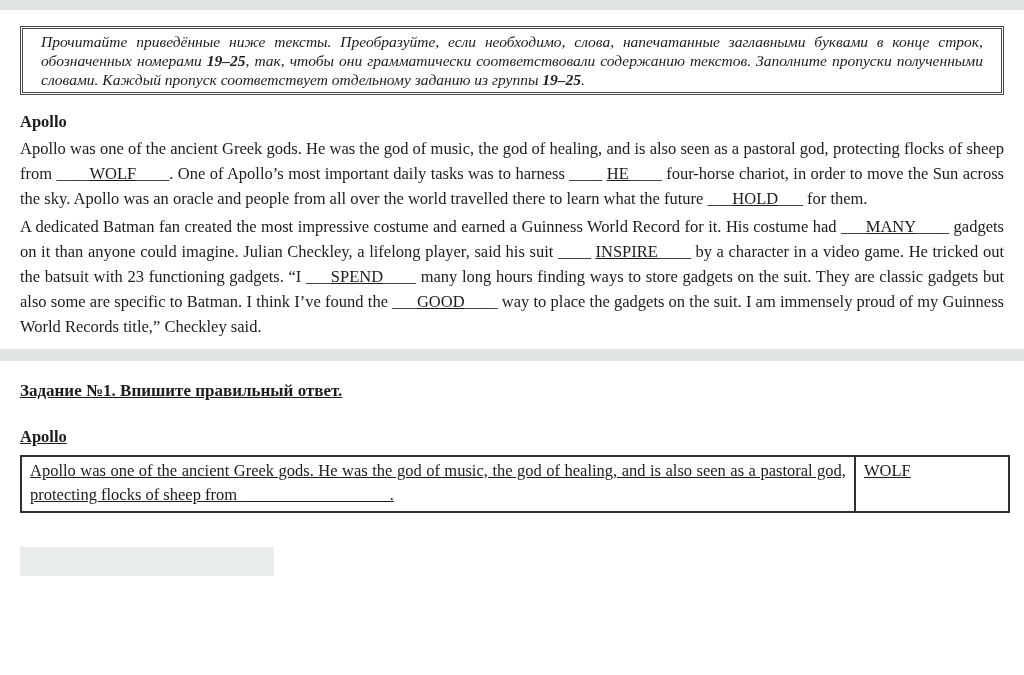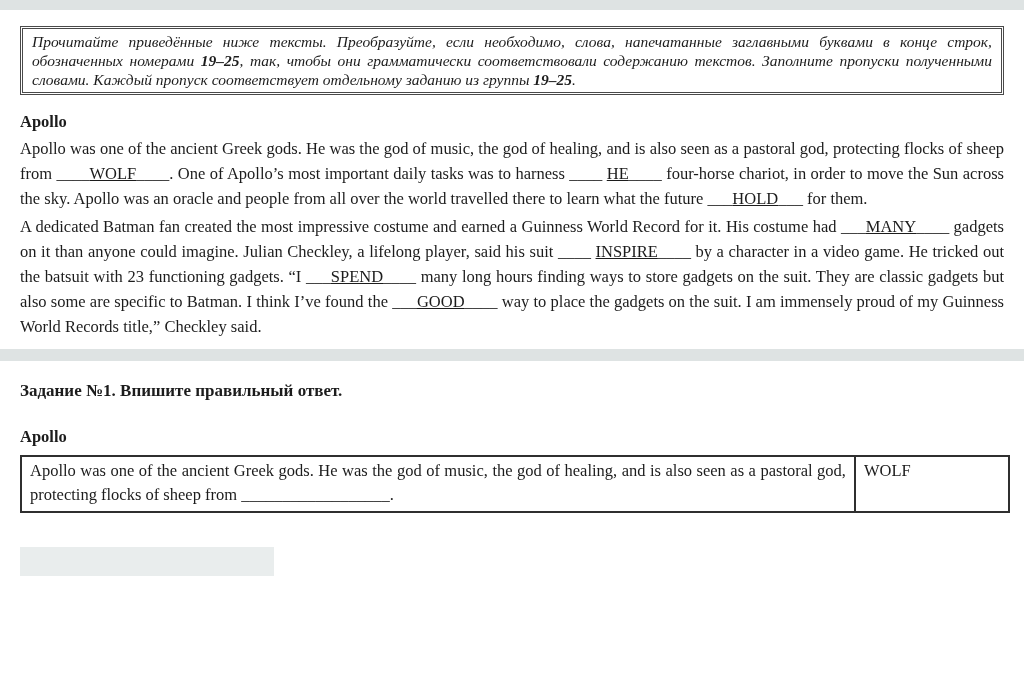--- a/index.html
+++ b/index.html
@@ -13,21 +13,21 @@
   .topband { height: 10px; width: 100%; }
   .sheet { padding: 16px 20px 0 20px; }
 
   .page-title {
     font-size: 17px; font-weight: bold;
     margin: 2px 0 18px 0;
   }
 
   .instruction-box {
     border: 3px double #4a4a4a;
-    padding: 3px 9px;
+    padding: 3px 18px;
     margin: 0 0 17px 0;
   }
   .instruction-text {
     margin: 0;
     font-style: italic;
     font-size: 15.5px;
     line-height: 19px;
     text-align: justify;
   }
 
@@ -37,21 +37,21 @@
   }
   .passage {
     margin: 0 0 3px 0;
     font-size: 16.5px;
     line-height: 25px;
     text-align: justify;
   }
 
   .divider-band { height: 12px; width: 100%; margin-top: 10px; }
 
-  .task-section { padding: 18px 20px 0 20px; }
+  .task-section { padding: 18px 20px 0 20px; text-decoration: underline; }
   .task-title {
     font-size: 17px; font-weight: bold;
     margin: 2px 0 26px 0;
   }
   .task-passage-heading {
     font-size: 16.5px; font-weight: bold;
     margin: 0 0 8px 0;
   }
 
   .task-table { border-collapse: collapse; width: 984px; table-layout: fixed; }

